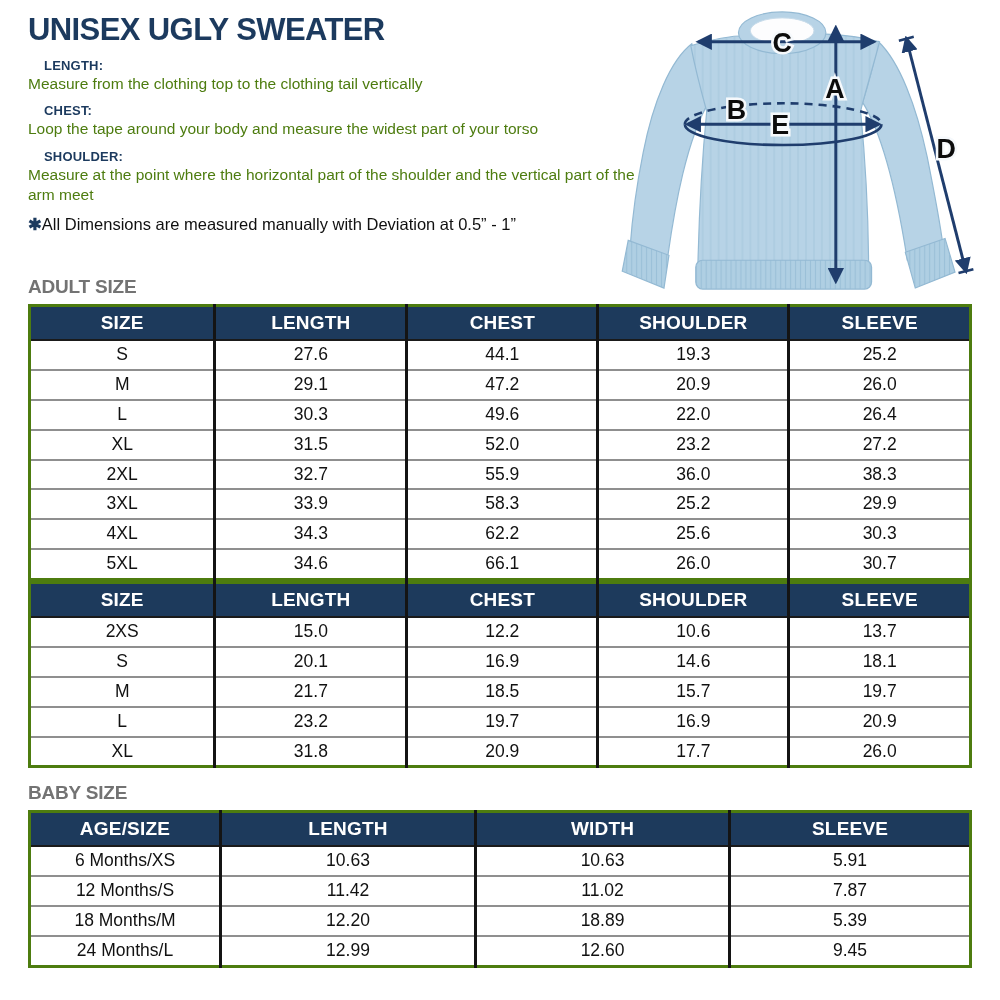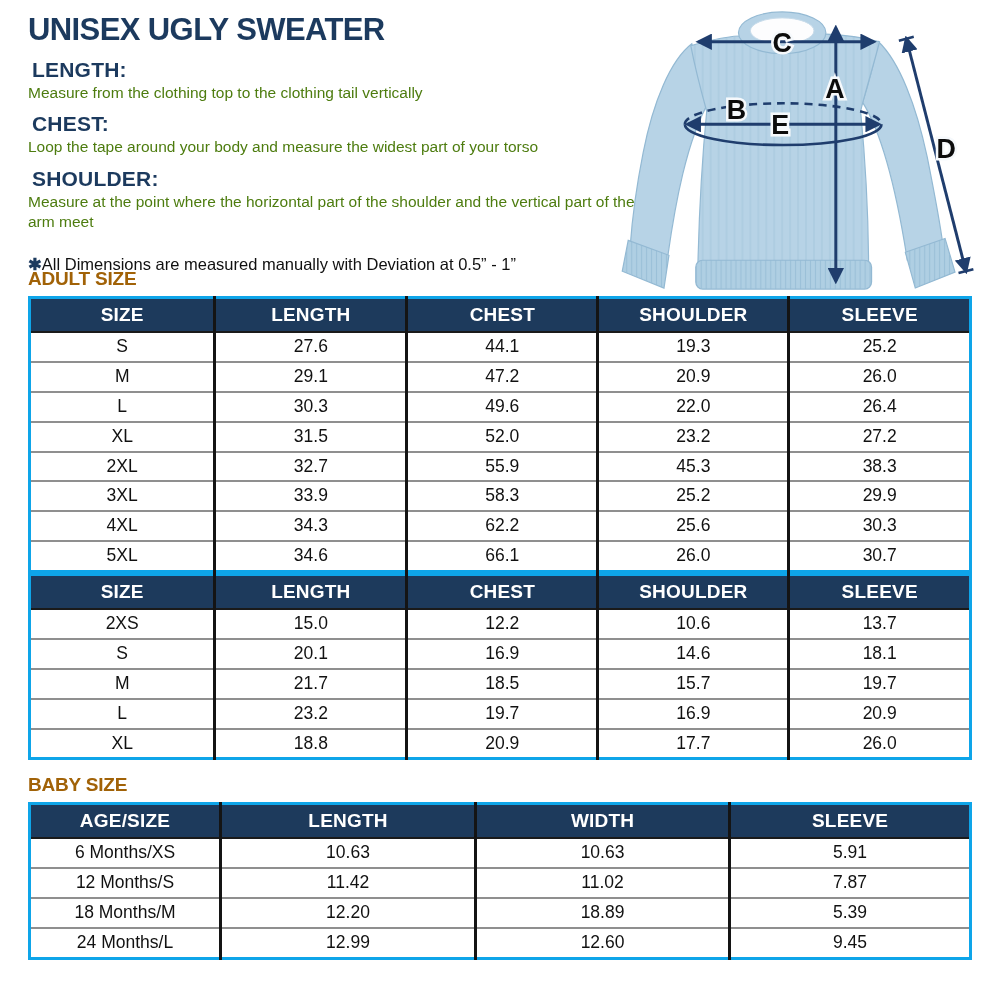--- a/index.html
+++ b/index.html
@@ -10,42 +10,42 @@
     font-family: "Liberation Sans", sans-serif;
     color: #141414;
   }
   
   .copy { position: absolute; left: 28px; top: 12px; width: 612px; }
   .title {
     margin: 0 0 10px 0; font-size: 31px; font-weight: bold;
     color: #1c3a5e; letter-spacing: -0.6px;
   }
   .ins-h {
-    margin: 9px 0 1px 4px; font-size: 21px; font-weight: bold;
+    margin: 9px 0 1px 16px; font-size: 13px; font-weight: bold;
     color: #1c3a5e; letter-spacing: 0.2px;
   }
   .ins-p { margin: 0; font-size: 15.5px; line-height: 1.32; color: #4d7c0f; }
-  .note { margin-top: 22px; font-size: 16.5px; color: #101010; }
+  .note { margin-top: 9px; font-size: 16.5px; color: #101010; }
   .note .star { color: #1c3a5e; font-weight: bold; }
   .sweater-svg { position: absolute; left: 618px; top: 2px; width: 380px; height: 296px; }
   .dim-letter {
     font-family: "Liberation Sans", sans-serif; font-size: 27px; font-weight: bold;
     fill: #0c0c0c; stroke: #f6f9fc; stroke-width: 5px; paint-order: stroke;
     text-anchor: middle;
   }
   
   .sections { position: absolute; left: 28px; top: 268px; width: 944px; }
   .sec-title {
-    margin: 0 0 6px 0; font-size: 19px; font-weight: bold;
-    color: #a16207; letter-spacing: -0.2px;
+    margin: 8px 0 6px 0; font-size: 19px; font-weight: bold;
+    color: #737373; letter-spacing: -0.2px;
   }
   .sec-title.gap { margin-top: 14px; }
   table.size {
     width: 100%; border-collapse: collapse; table-layout: fixed;
-    border: 3px solid #0ea5e9;
+    border: 3px solid #4d7c0f;
   }
   table.size th {
     background: #1d3a5c; color: #ffffff; font-size: 19px; font-weight: bold;
     letter-spacing: 0.2px; padding: 5px 4px; text-align: center;
     border-left: 3px solid #141414; border-bottom: 2px solid #1a1a1a;
   }
   table.size td {
     font-size: 17.5px; color: #111111; text-align: center;
     padding: 3px 4px; line-height: 1.25;
     border-left: 3px solid #141414;
@@ -180,21 +180,21 @@
             <td>XL</td>
             <td>31.5</td>
             <td>52.0</td>
             <td>23.2</td>
             <td>27.2</td>
           </tr>
         <tr>
             <td>2XL</td>
             <td>32.7</td>
             <td>55.9</td>
-            <td>45.3</td>
+            <td>36.0</td>
             <td>38.3</td>
           </tr>
         <tr>
             <td>3XL</td>
             <td>33.9</td>
             <td>58.3</td>
             <td>25.2</td>
             <td>29.9</td>
           </tr>
         <tr>
@@ -255,21 +255,21 @@
           </tr>
         <tr>
             <td>L</td>
             <td>23.2</td>
             <td>19.7</td>
             <td>16.9</td>
             <td>20.9</td>
           </tr>
         <tr>
             <td>XL</td>
-            <td>18.8</td>
+            <td>31.8</td>
             <td>20.9</td>
             <td>17.7</td>
             <td>26.0</td>
           </tr>
       </tbody>
     </table>
 
     <h2 class="sec-title gap">BABY SIZE</h2>
     <table class="size">
       <colgroup>

